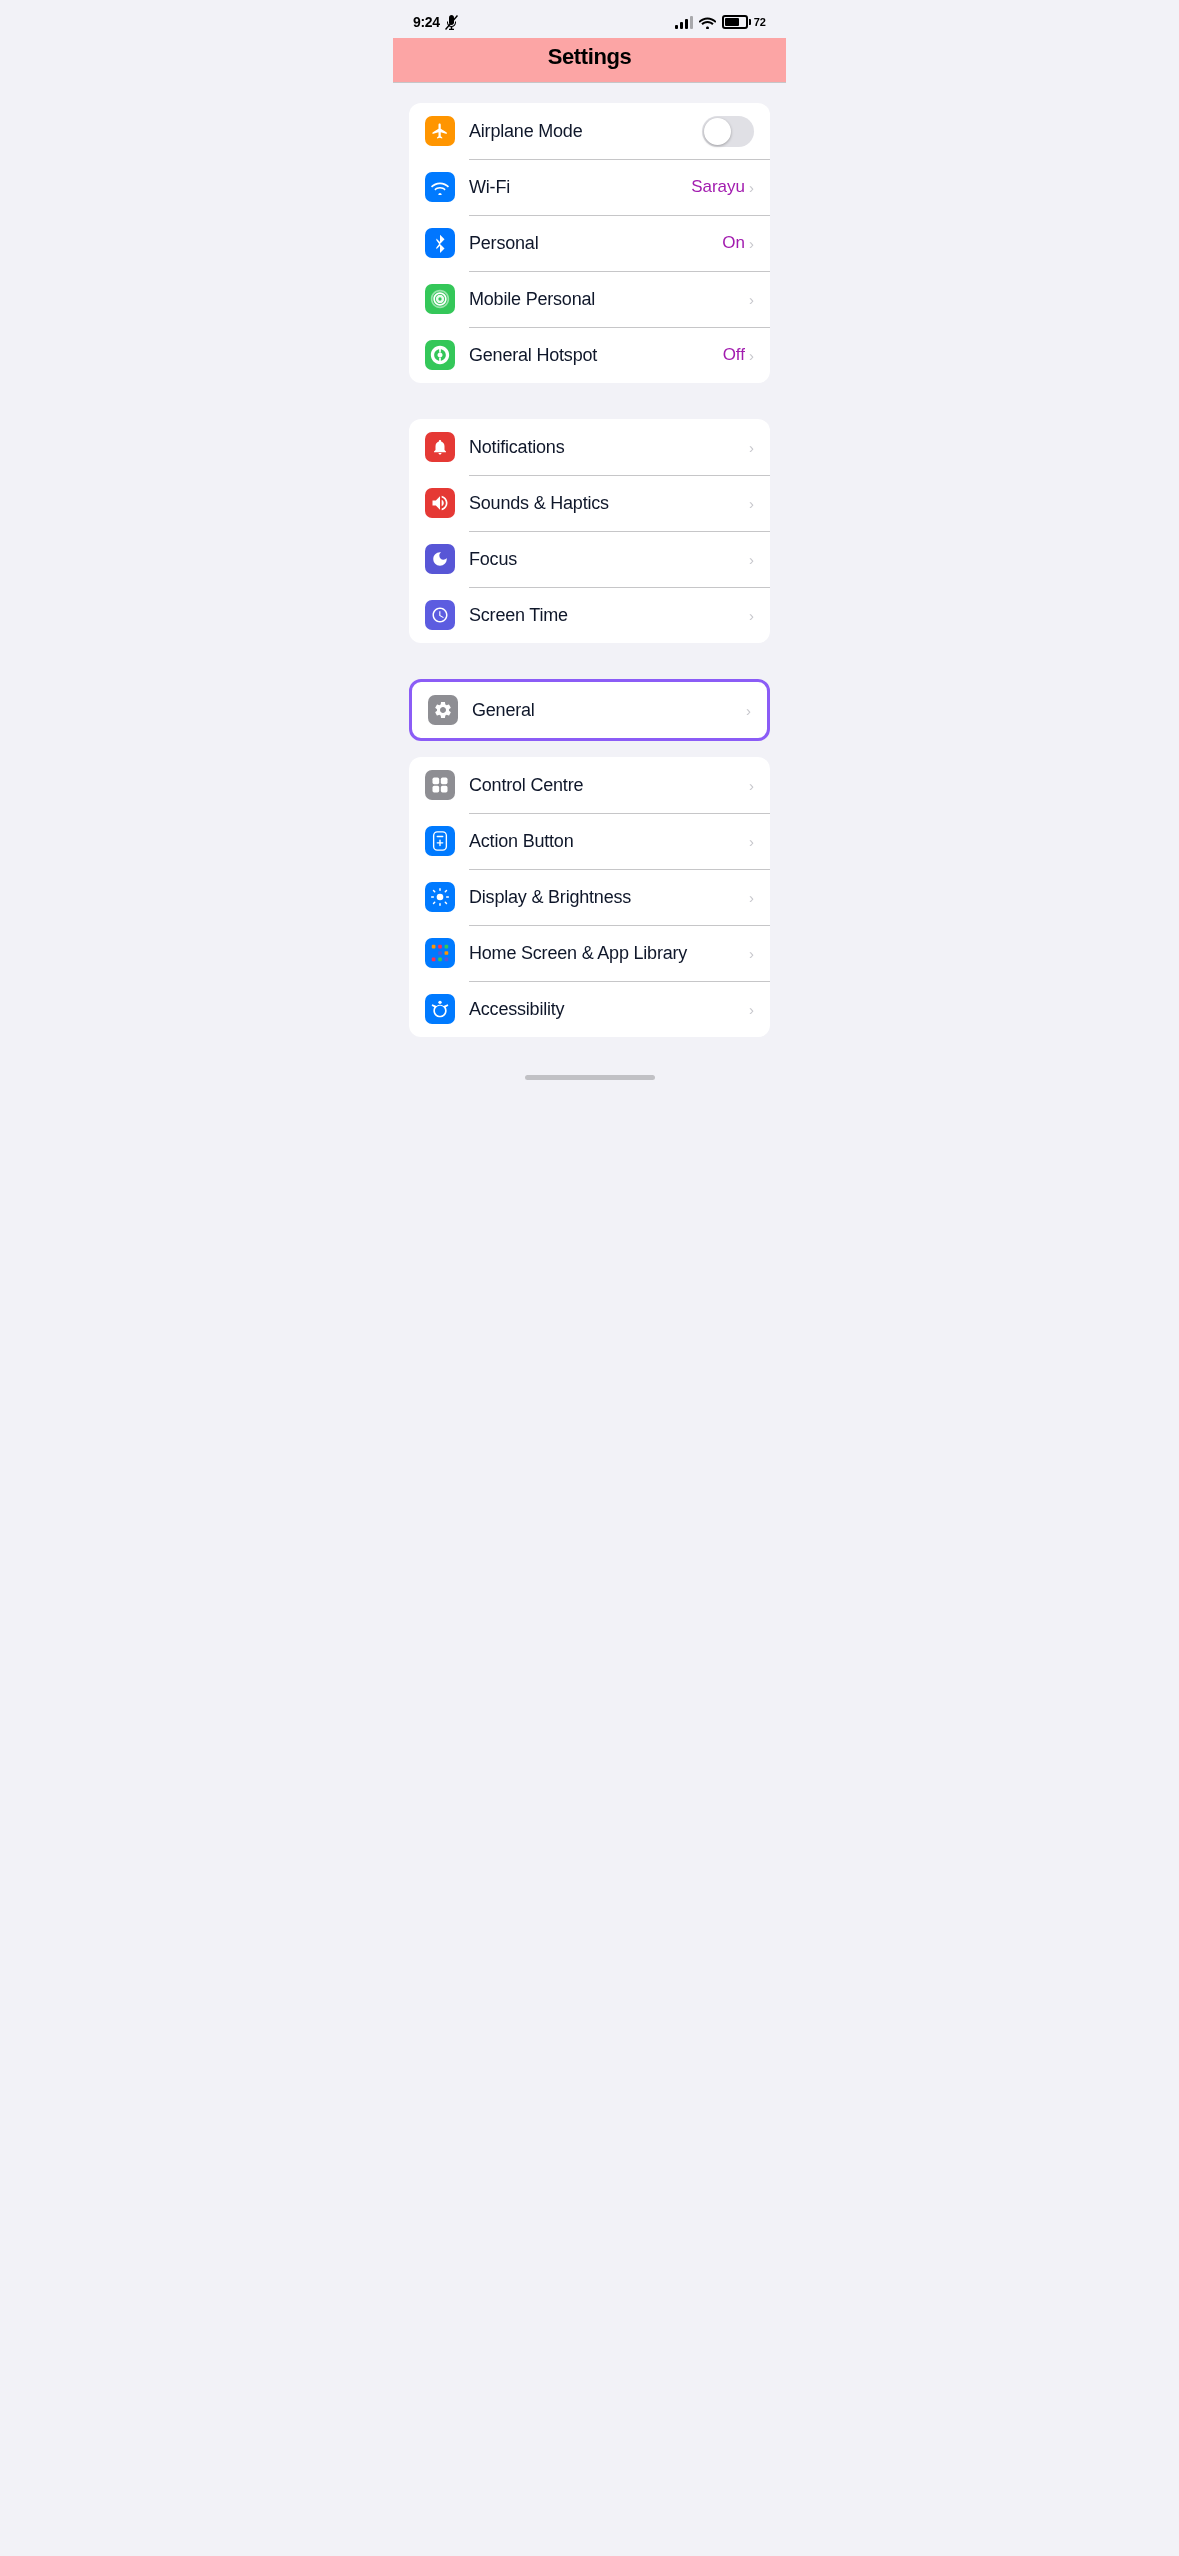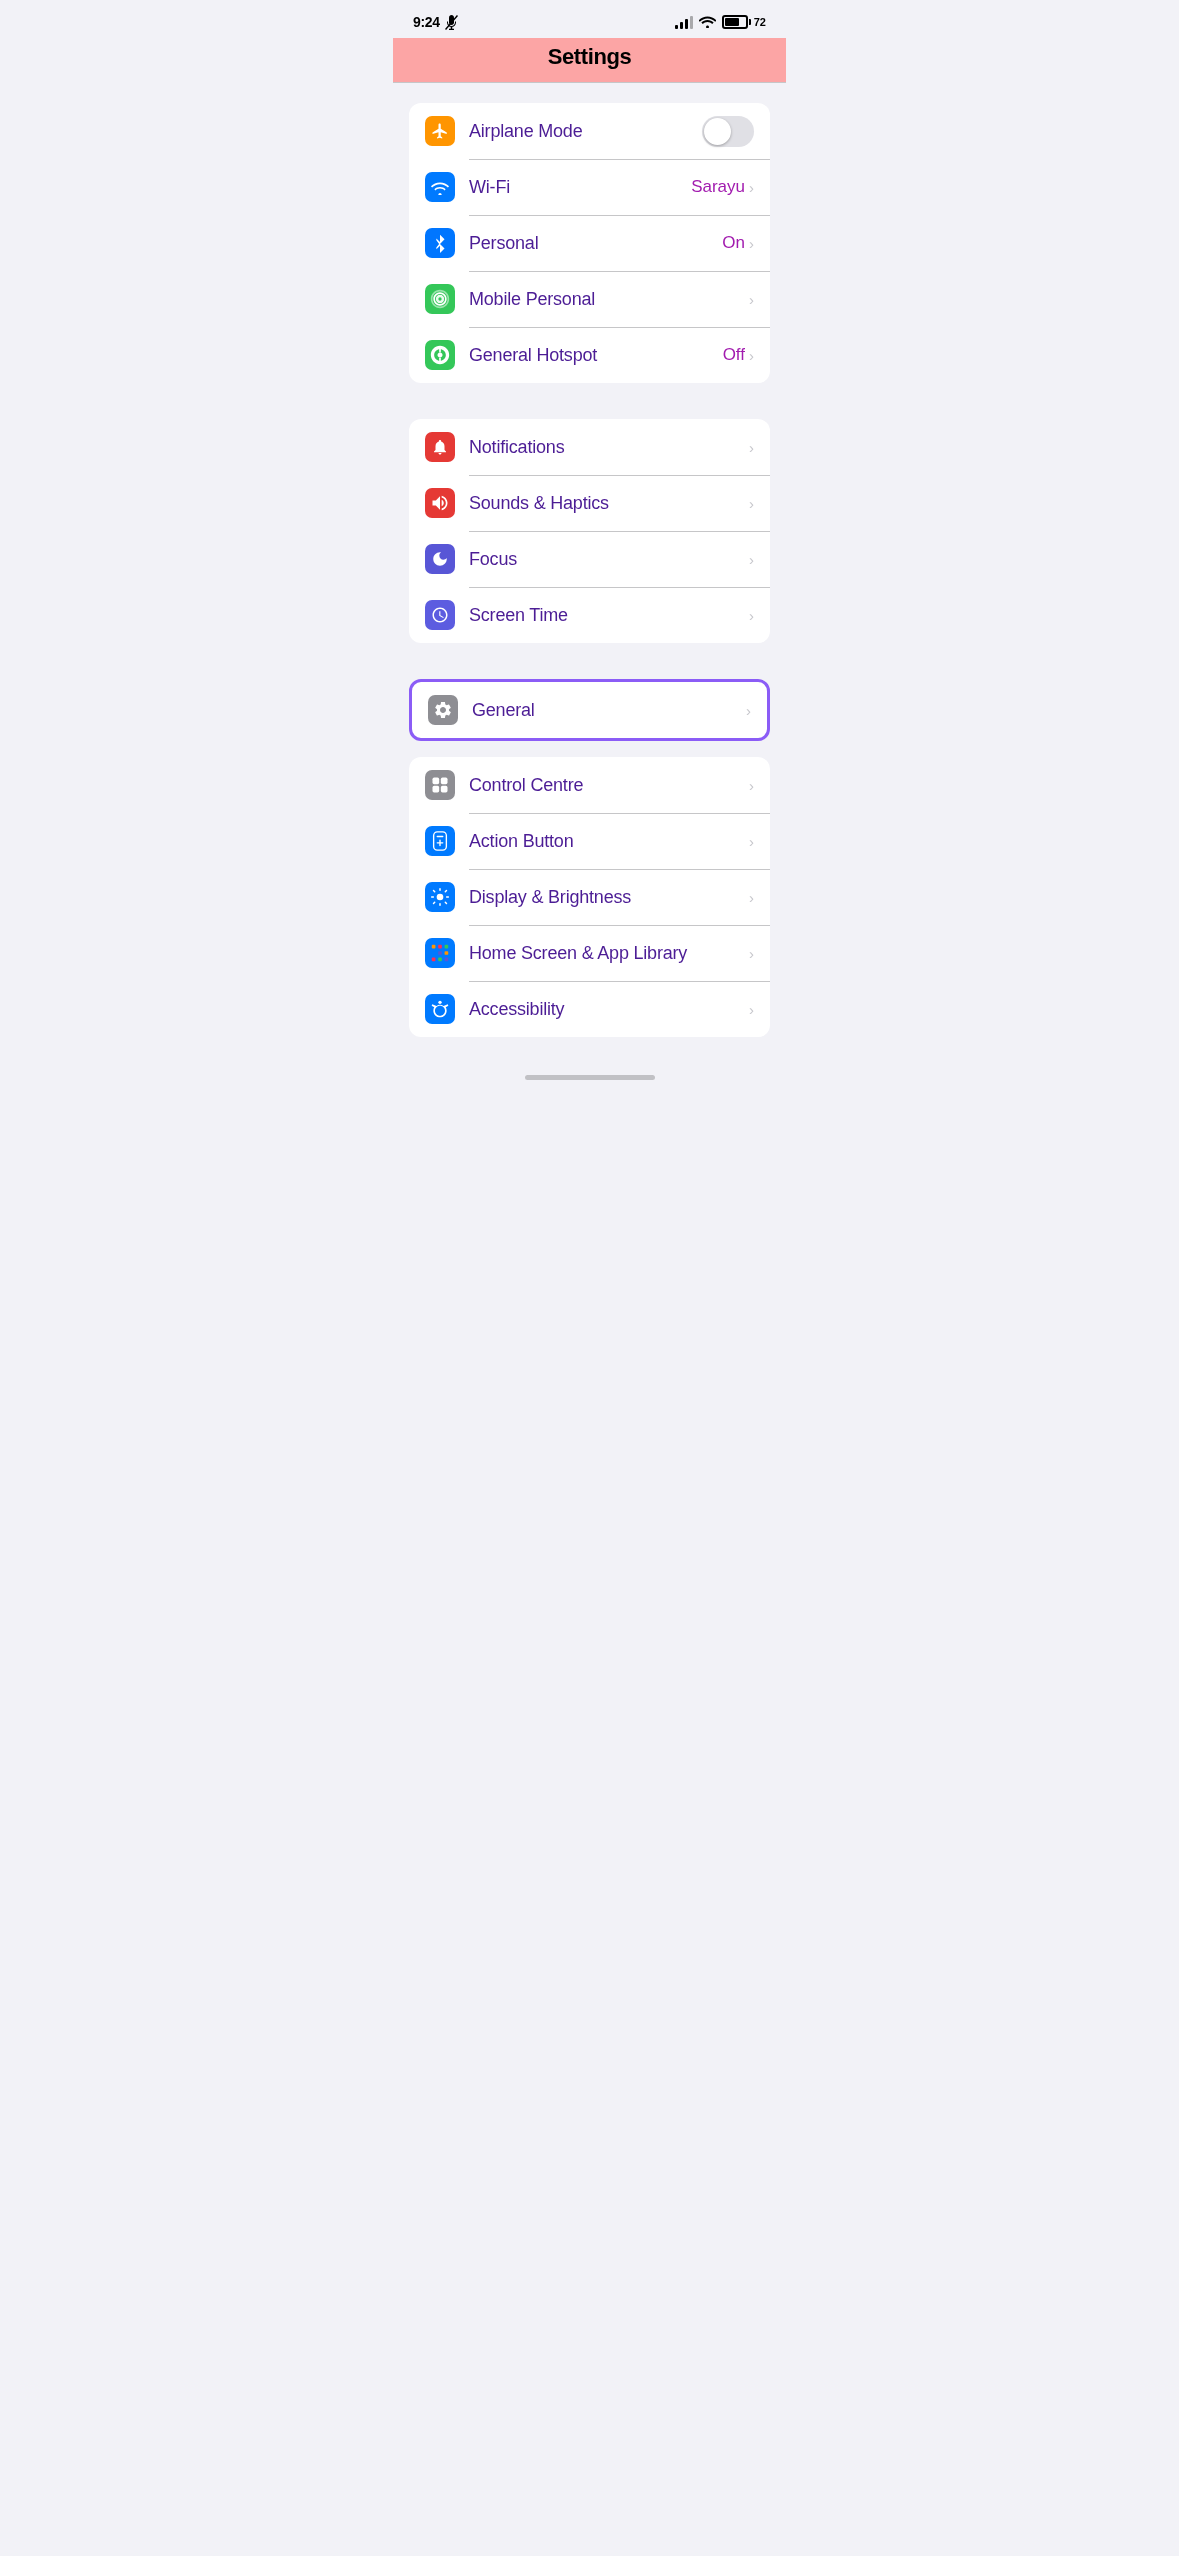--- a/index.html
+++ b/index.html
@@ -24,20 +24,21 @@
     }
 
     .status-time {
       font-size: 14px;
       font-weight: 600;
       letter-spacing: -0.3px;
     }
 
     .status-icons {
       display: flex;
+      align-items: center;
       gap: 6px;
     }
 
     .signal-bars {
       display: flex;
       align-items: flex-end;
       gap: 2px;
       height: 14px;
     }
 
@@ -114,21 +115,21 @@
       font-size: 16px;
       color: #fff;
     }
 
     
     .row-label {
       flex: 1;
       font-size: 18px;
       font-weight: 400;
       letter-spacing: -0.2px;
-      color: #4c1d95;
+      color: #0f172a;
     }
 
     
     .row-right {
       display: flex;
       align-items: center;
       gap: 4px;
       color: #8e8e93;
       font-size: 17px;
     }

